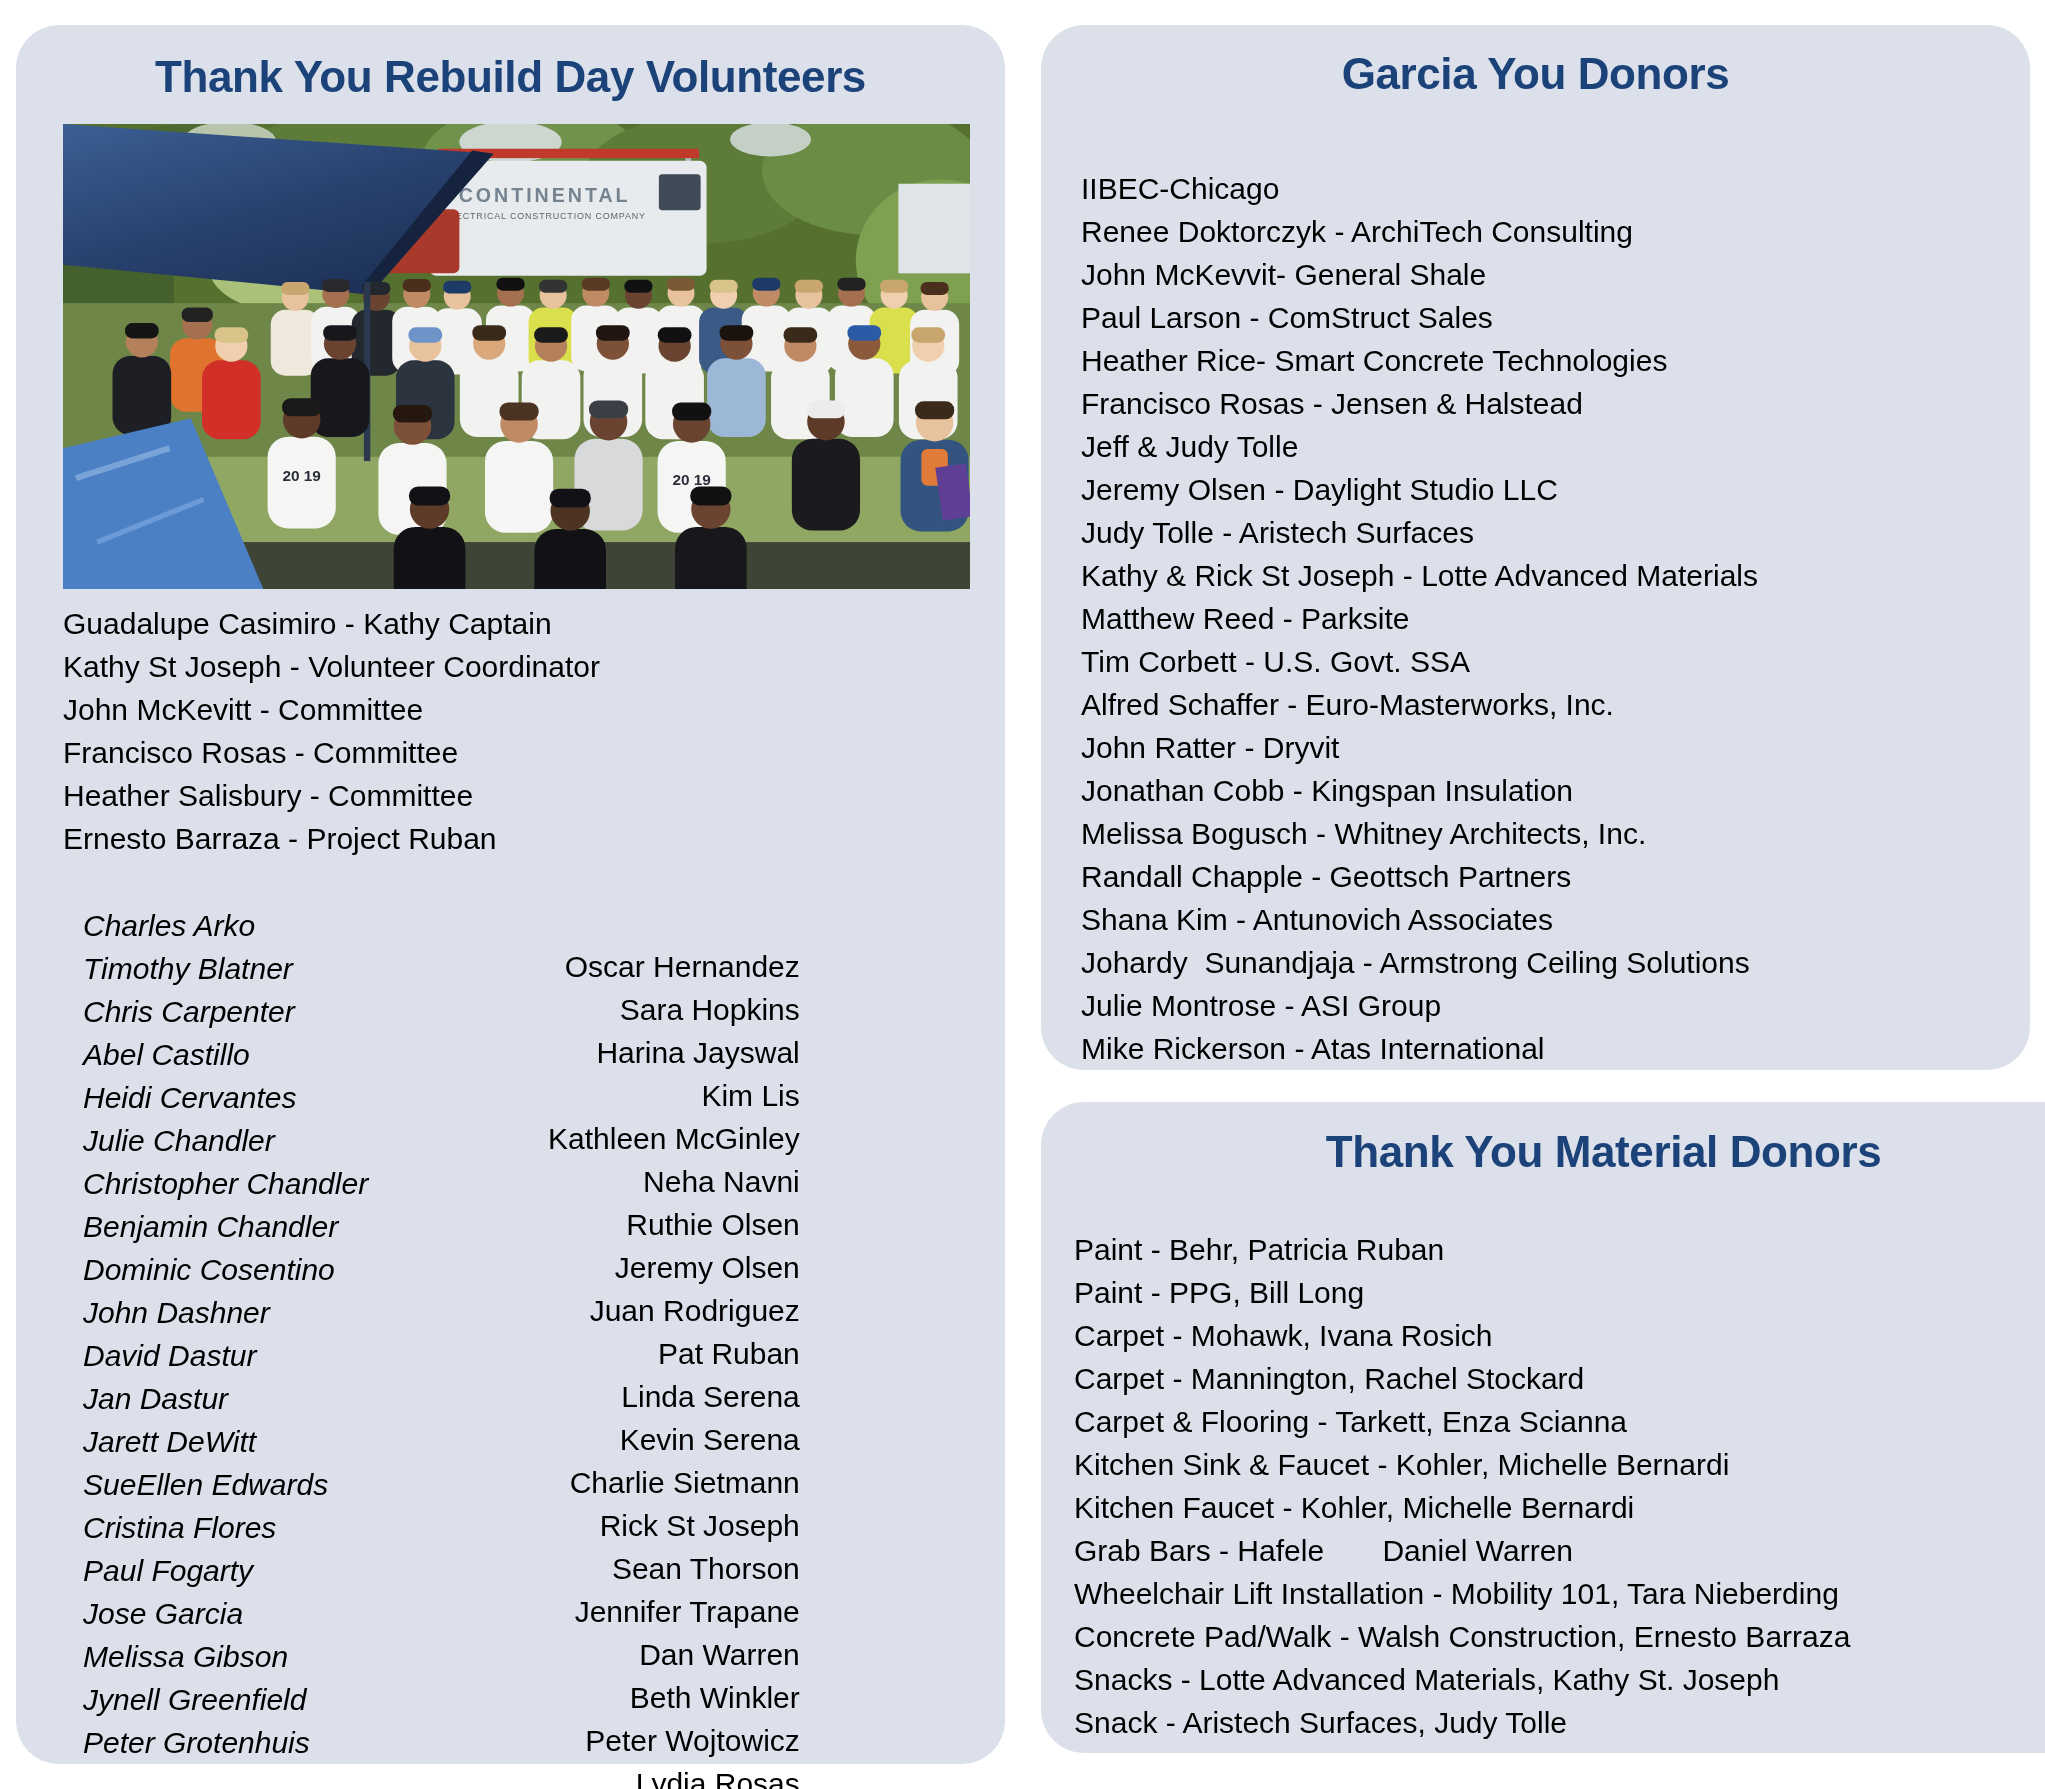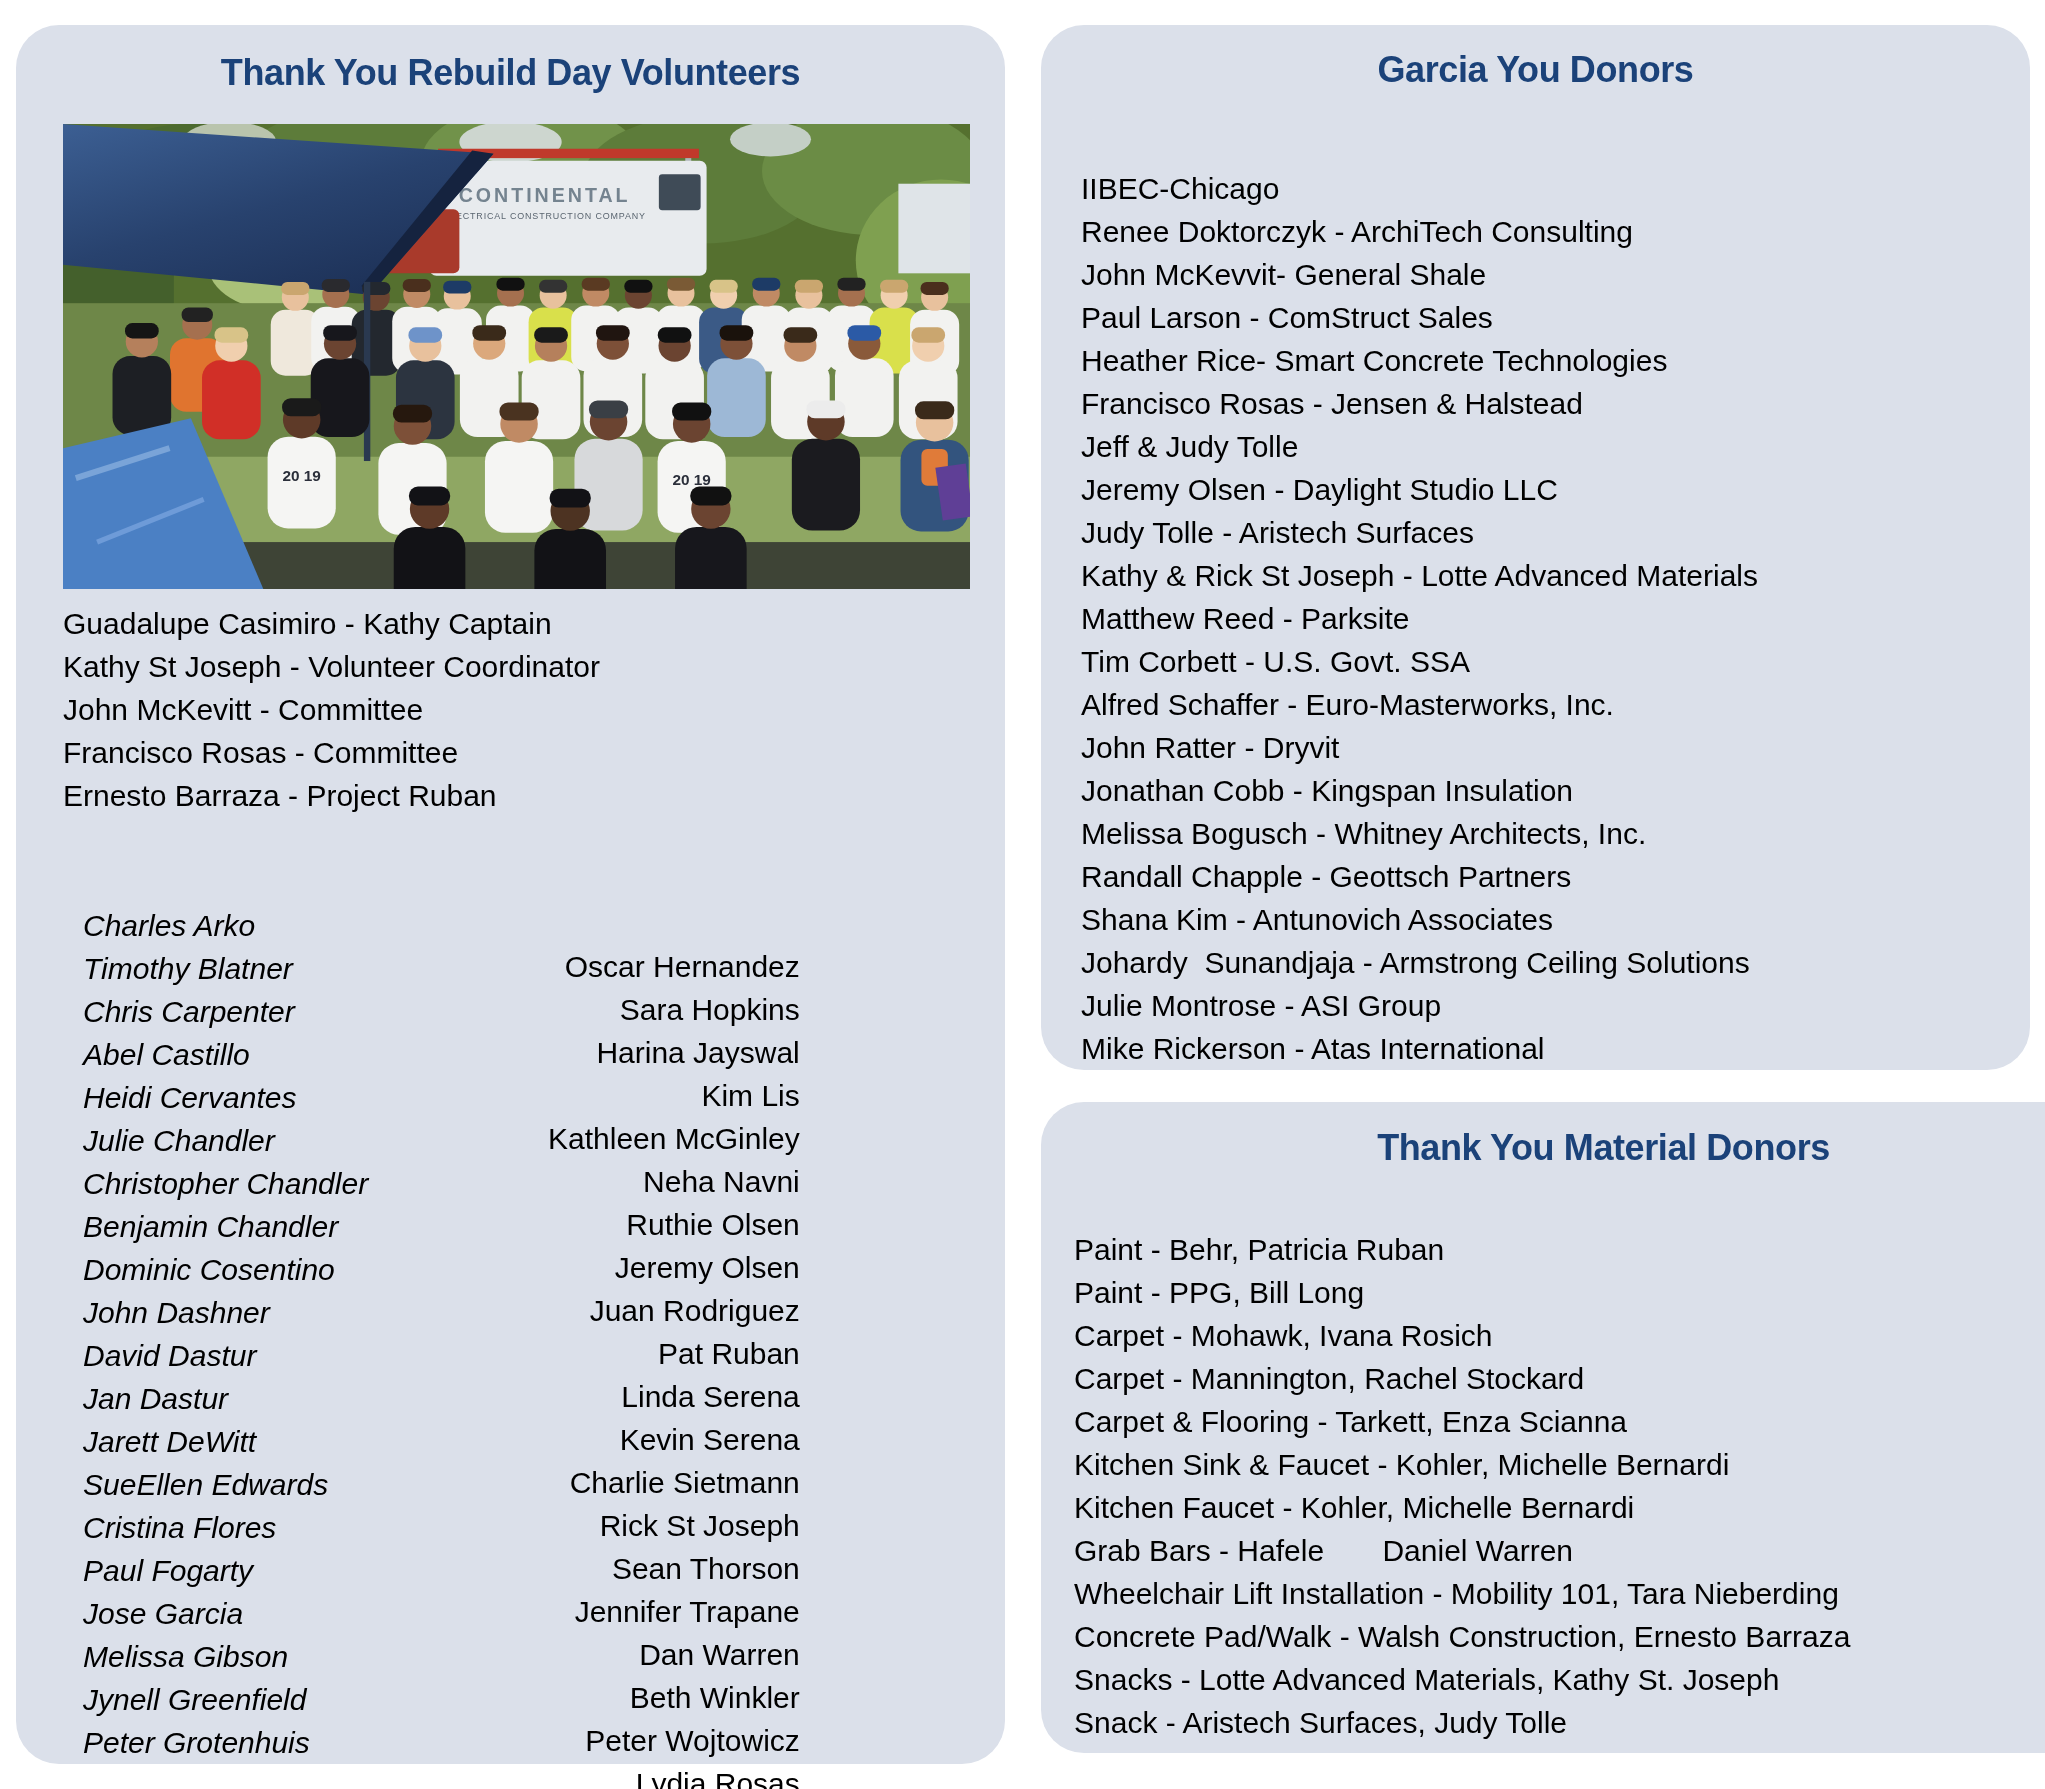--- a/index.html
+++ b/index.html
@@ -16,21 +16,21 @@
     background: #dbe0ea;
     border-radius: 43px;
   }
   #left-panel     { left: 16px;   top: 25px;   width: 989px; height: 1739px; }
   #donors-panel   { left: 1041px; top: 25px;   width: 989px; height: 1045px; }
   #material-panel { left: 1041px; top: 1102px; width: 1125px; height: 651px; }
   .panel-title {
     position: absolute; left: 0; right: 0;
     text-align: center;
     font-weight: bold;
-    font-size: 36px;
+    font-size: 44px;
     line-height: 1.2;
     letter-spacing: -0.4px;
     color: #1b4279;
   }
   #left-panel .panel-title     { top: 25.6px; }
   #donors-panel .panel-title   { top: 23px; }
   #material-panel .panel-title { top: 24px; }
   .list {
     position: absolute;
     font-size: 30px;
@@ -150,21 +150,21 @@
 
     <use href="#person" transform="translate(860 915) scale(1.05)" style="--skin:#5e3a28;--shirt:#121216;--hat:#121216"></use>
     <use href="#person" transform="translate(1190 920) scale(1.05)" style="--skin:#4d3322;--shirt:#121216;--hat:#121216"></use>
     <use href="#person" transform="translate(1520 915) scale(1.05)" style="--skin:#6b4431;--shirt:#17171c;--hat:#111111"></use>
     <rect x="2055" y="800" width="72" height="125" fill="#5f3f96" transform="rotate(-8 2091 862)"></rect>
 
     <text x="560" y="836" text-anchor="middle" font-size="36" font-weight="bold" fill="#2b2f3a">20 19</text>
     <text x="1475" y="846" text-anchor="middle" font-size="36" font-weight="bold" fill="#2b2f3a">20 19</text>
   </svg>
 
-  <div class="list" id="leaders"><div>Guadalupe Casimiro - Kathy Captain</div><div>Kathy St Joseph - Volunteer Coordinator</div><div>John McKevitt - Committee</div><div>Francisco Rosas - Committee</div><div>Ernesto Barraza - Project Ruban</div></div>
+  <div class="list" id="leaders"><div>Guadalupe Casimiro - Kathy Captain</div><div>Kathy St Joseph - Volunteer Coordinator</div><div>John McKevitt - Committee</div><div>Francisco Rosas - Committee</div><div>Heather Salisbury - Committee</div><div>Ernesto Barraza - Project Ruban</div></div>
 
   <div class="list" id="col1"><div>Charles Arko</div><div>Timothy Blatner</div><div>Chris Carpenter</div><div>Abel Castillo</div><div>Heidi Cervantes</div><div>Julie Chandler</div><div>Christopher Chandler</div><div>Benjamin Chandler</div><div>Dominic Cosentino</div><div>John Dashner</div><div>David Dastur</div><div>Jan Dastur</div><div>Jarett DeWitt</div><div>SueEllen Edwards</div><div>Cristina Flores</div><div>Paul Fogarty</div><div>Jose Garcia</div><div>Melissa Gibson</div><div>Jynell Greenfield</div><div>Peter Grotenhuis</div></div>
 
   <div class="list" id="col2"><div>Oscar Hernandez</div><div>Sara Hopkins</div><div>Harina Jayswal</div><div>Kim Lis</div><div>Kathleen McGinley</div><div>Neha Navni</div><div>Ruthie Olsen</div><div>Jeremy Olsen</div><div>Juan Rodriguez</div><div>Pat Ruban</div><div>Linda Serena</div><div>Kevin Serena</div><div>Charlie Sietmann</div><div>Rick St Joseph</div><div>Sean Thorson</div><div>Jennifer Trapane</div><div>Dan Warren</div><div>Beth Winkler</div><div>Peter Wojtowicz</div><div>Lydia Rosas</div></div>
 </section>
 
 <section class="panel" id="donors-panel">
   <div class="panel-title">Garcia You Donors</div>
   <div class="list" id="donor-list"><div>IIBEC-Chicago</div><div>Renee Doktorczyk - ArchiTech Consulting</div><div>John McKevvit- General Shale</div><div>Paul Larson - ComStruct Sales</div><div>Heather Rice- Smart Concrete Technologies</div><div>Francisco Rosas - Jensen &amp; Halstead</div><div>Jeff &amp; Judy Tolle</div><div>Jeremy Olsen - Daylight Studio LLC</div><div>Judy Tolle - Aristech Surfaces</div><div>Kathy &amp; Rick St Joseph - Lotte Advanced Materials</div><div>Matthew Reed - Parksite</div><div>Tim Corbett - U.S. Govt. SSA</div><div>Alfred Schaffer - Euro-Masterworks, Inc.</div><div>John Ratter - Dryvit</div><div>Jonathan Cobb - Kingspan Insulation</div><div>Melissa Bogusch - Whitney Architects, Inc.</div><div>Randall Chapple - Geottsch Partners</div><div>Shana Kim - Antunovich Associates</div><div>Johardy  Sunandjaja - Armstrong Ceiling Solutions</div><div>Julie Montrose - ASI Group</div><div>Mike Rickerson - Atas International</div></div>
 </section>

